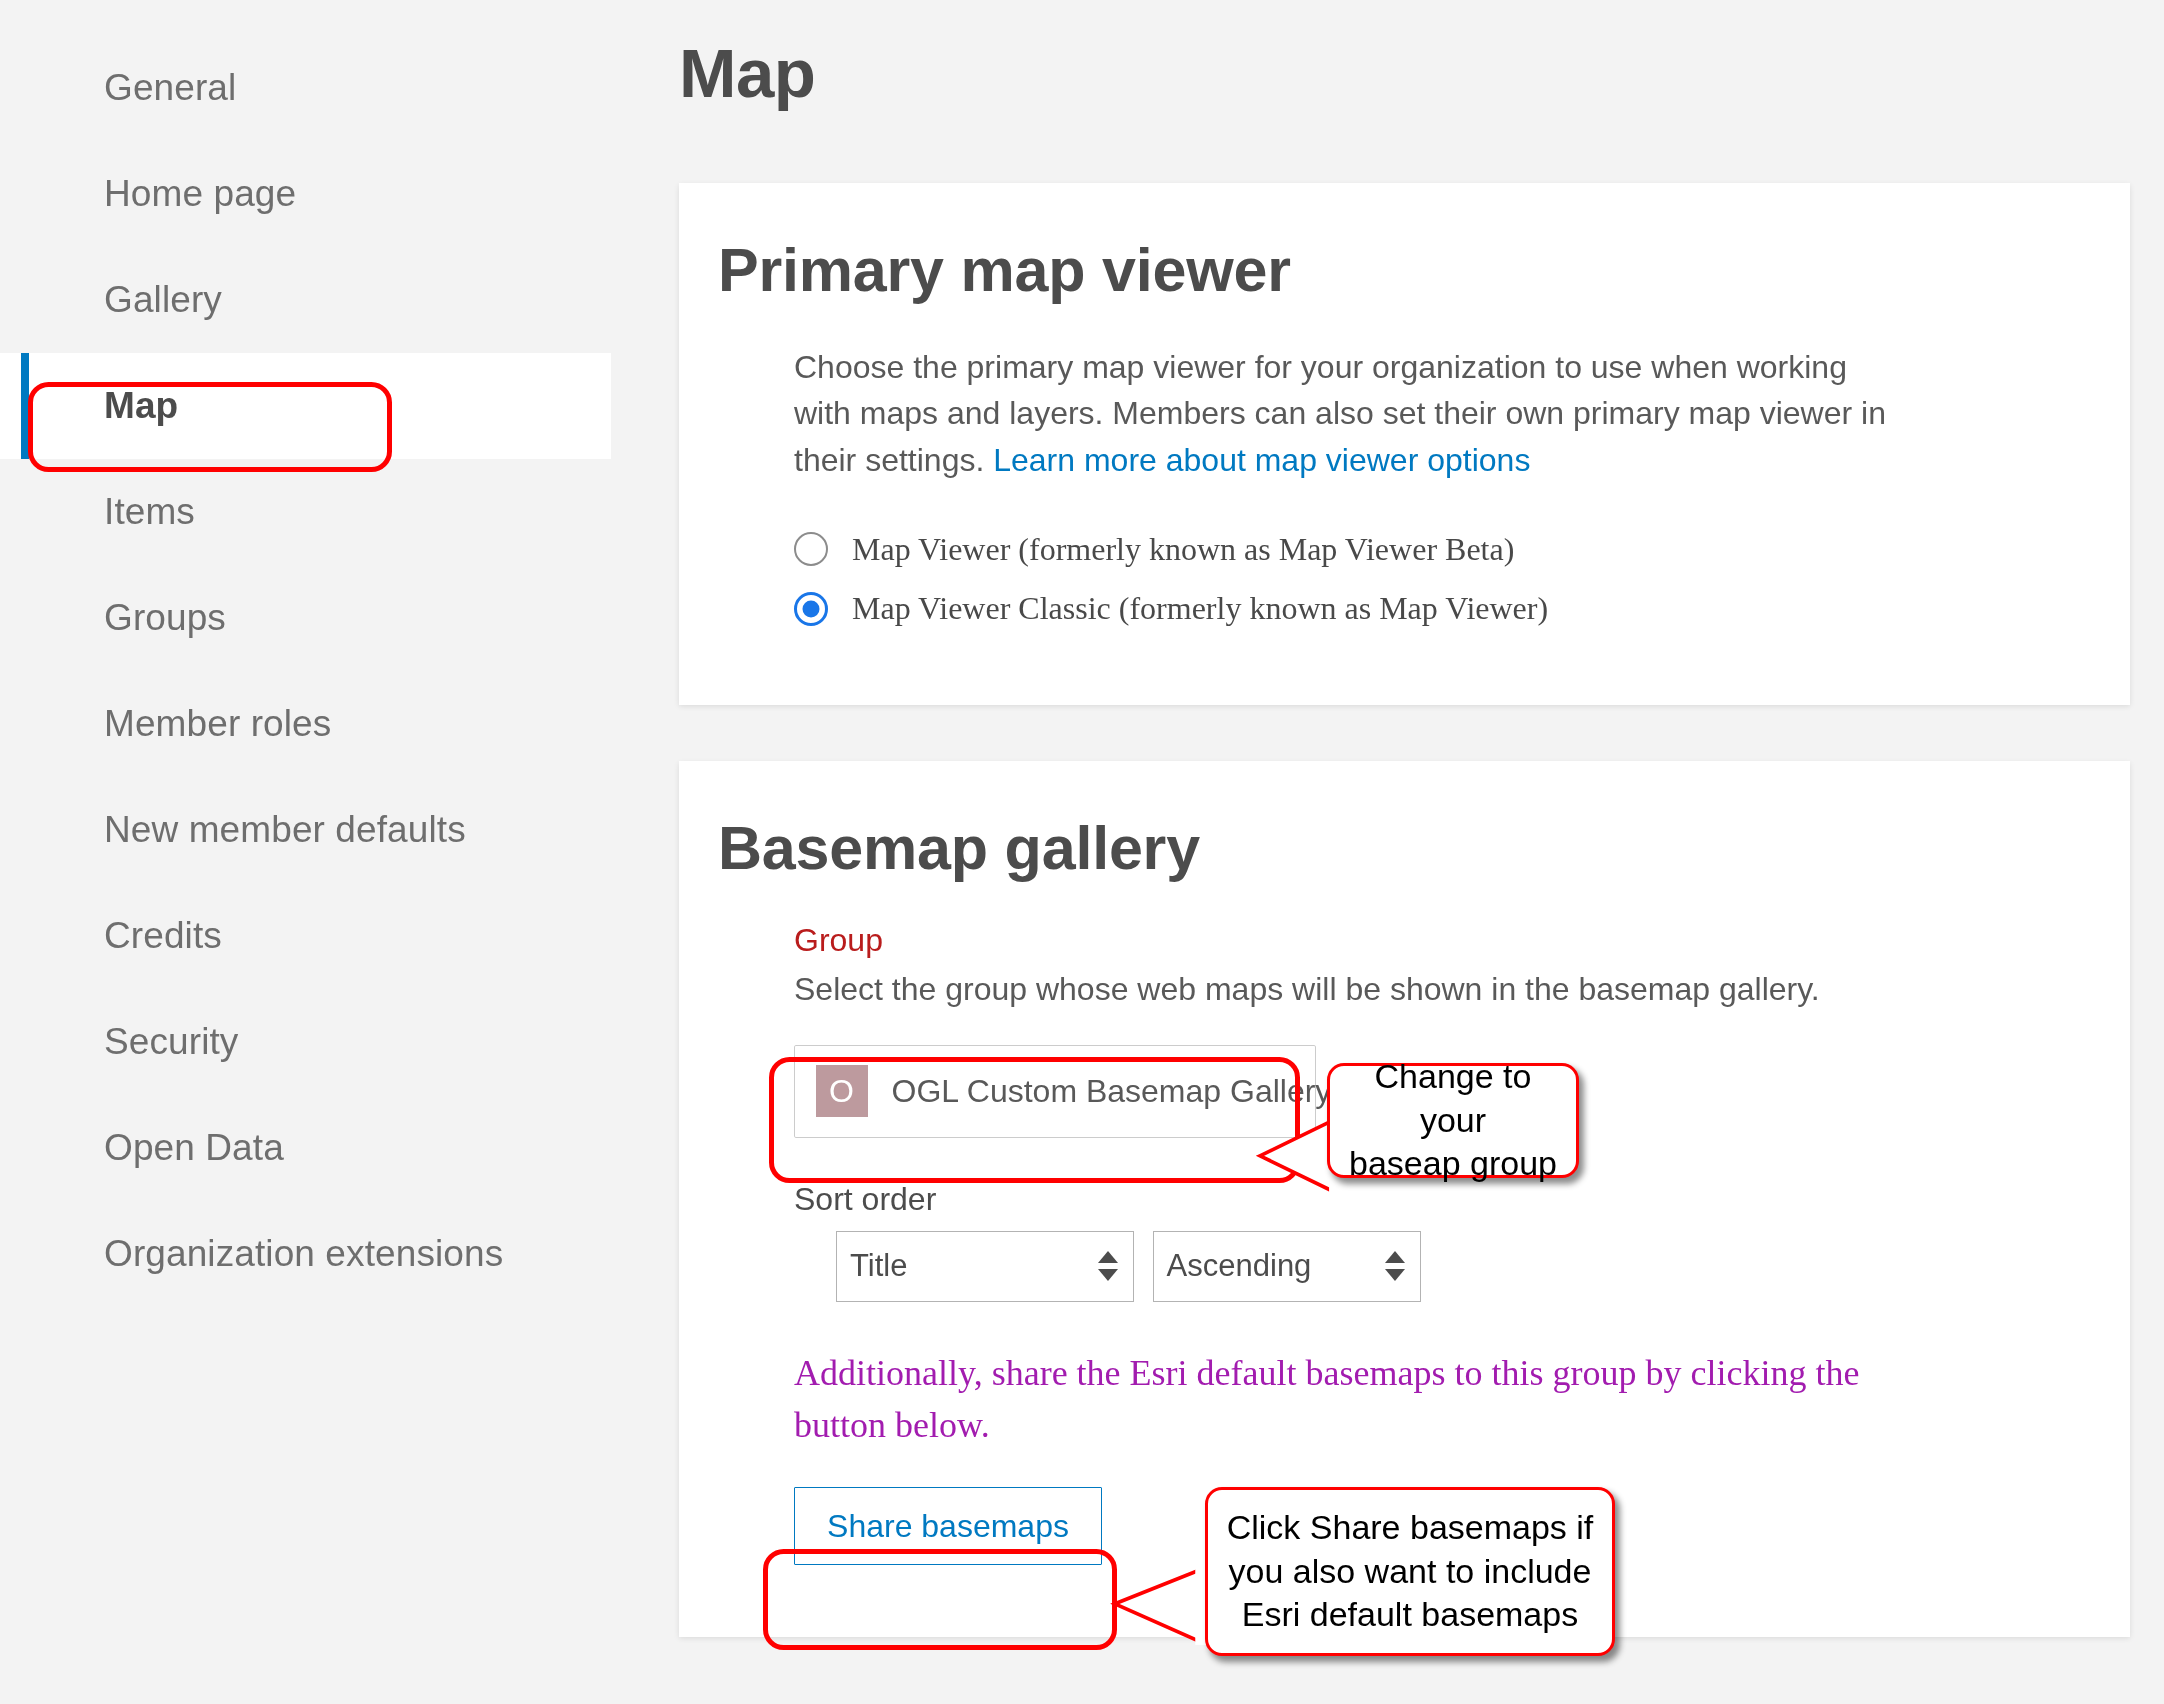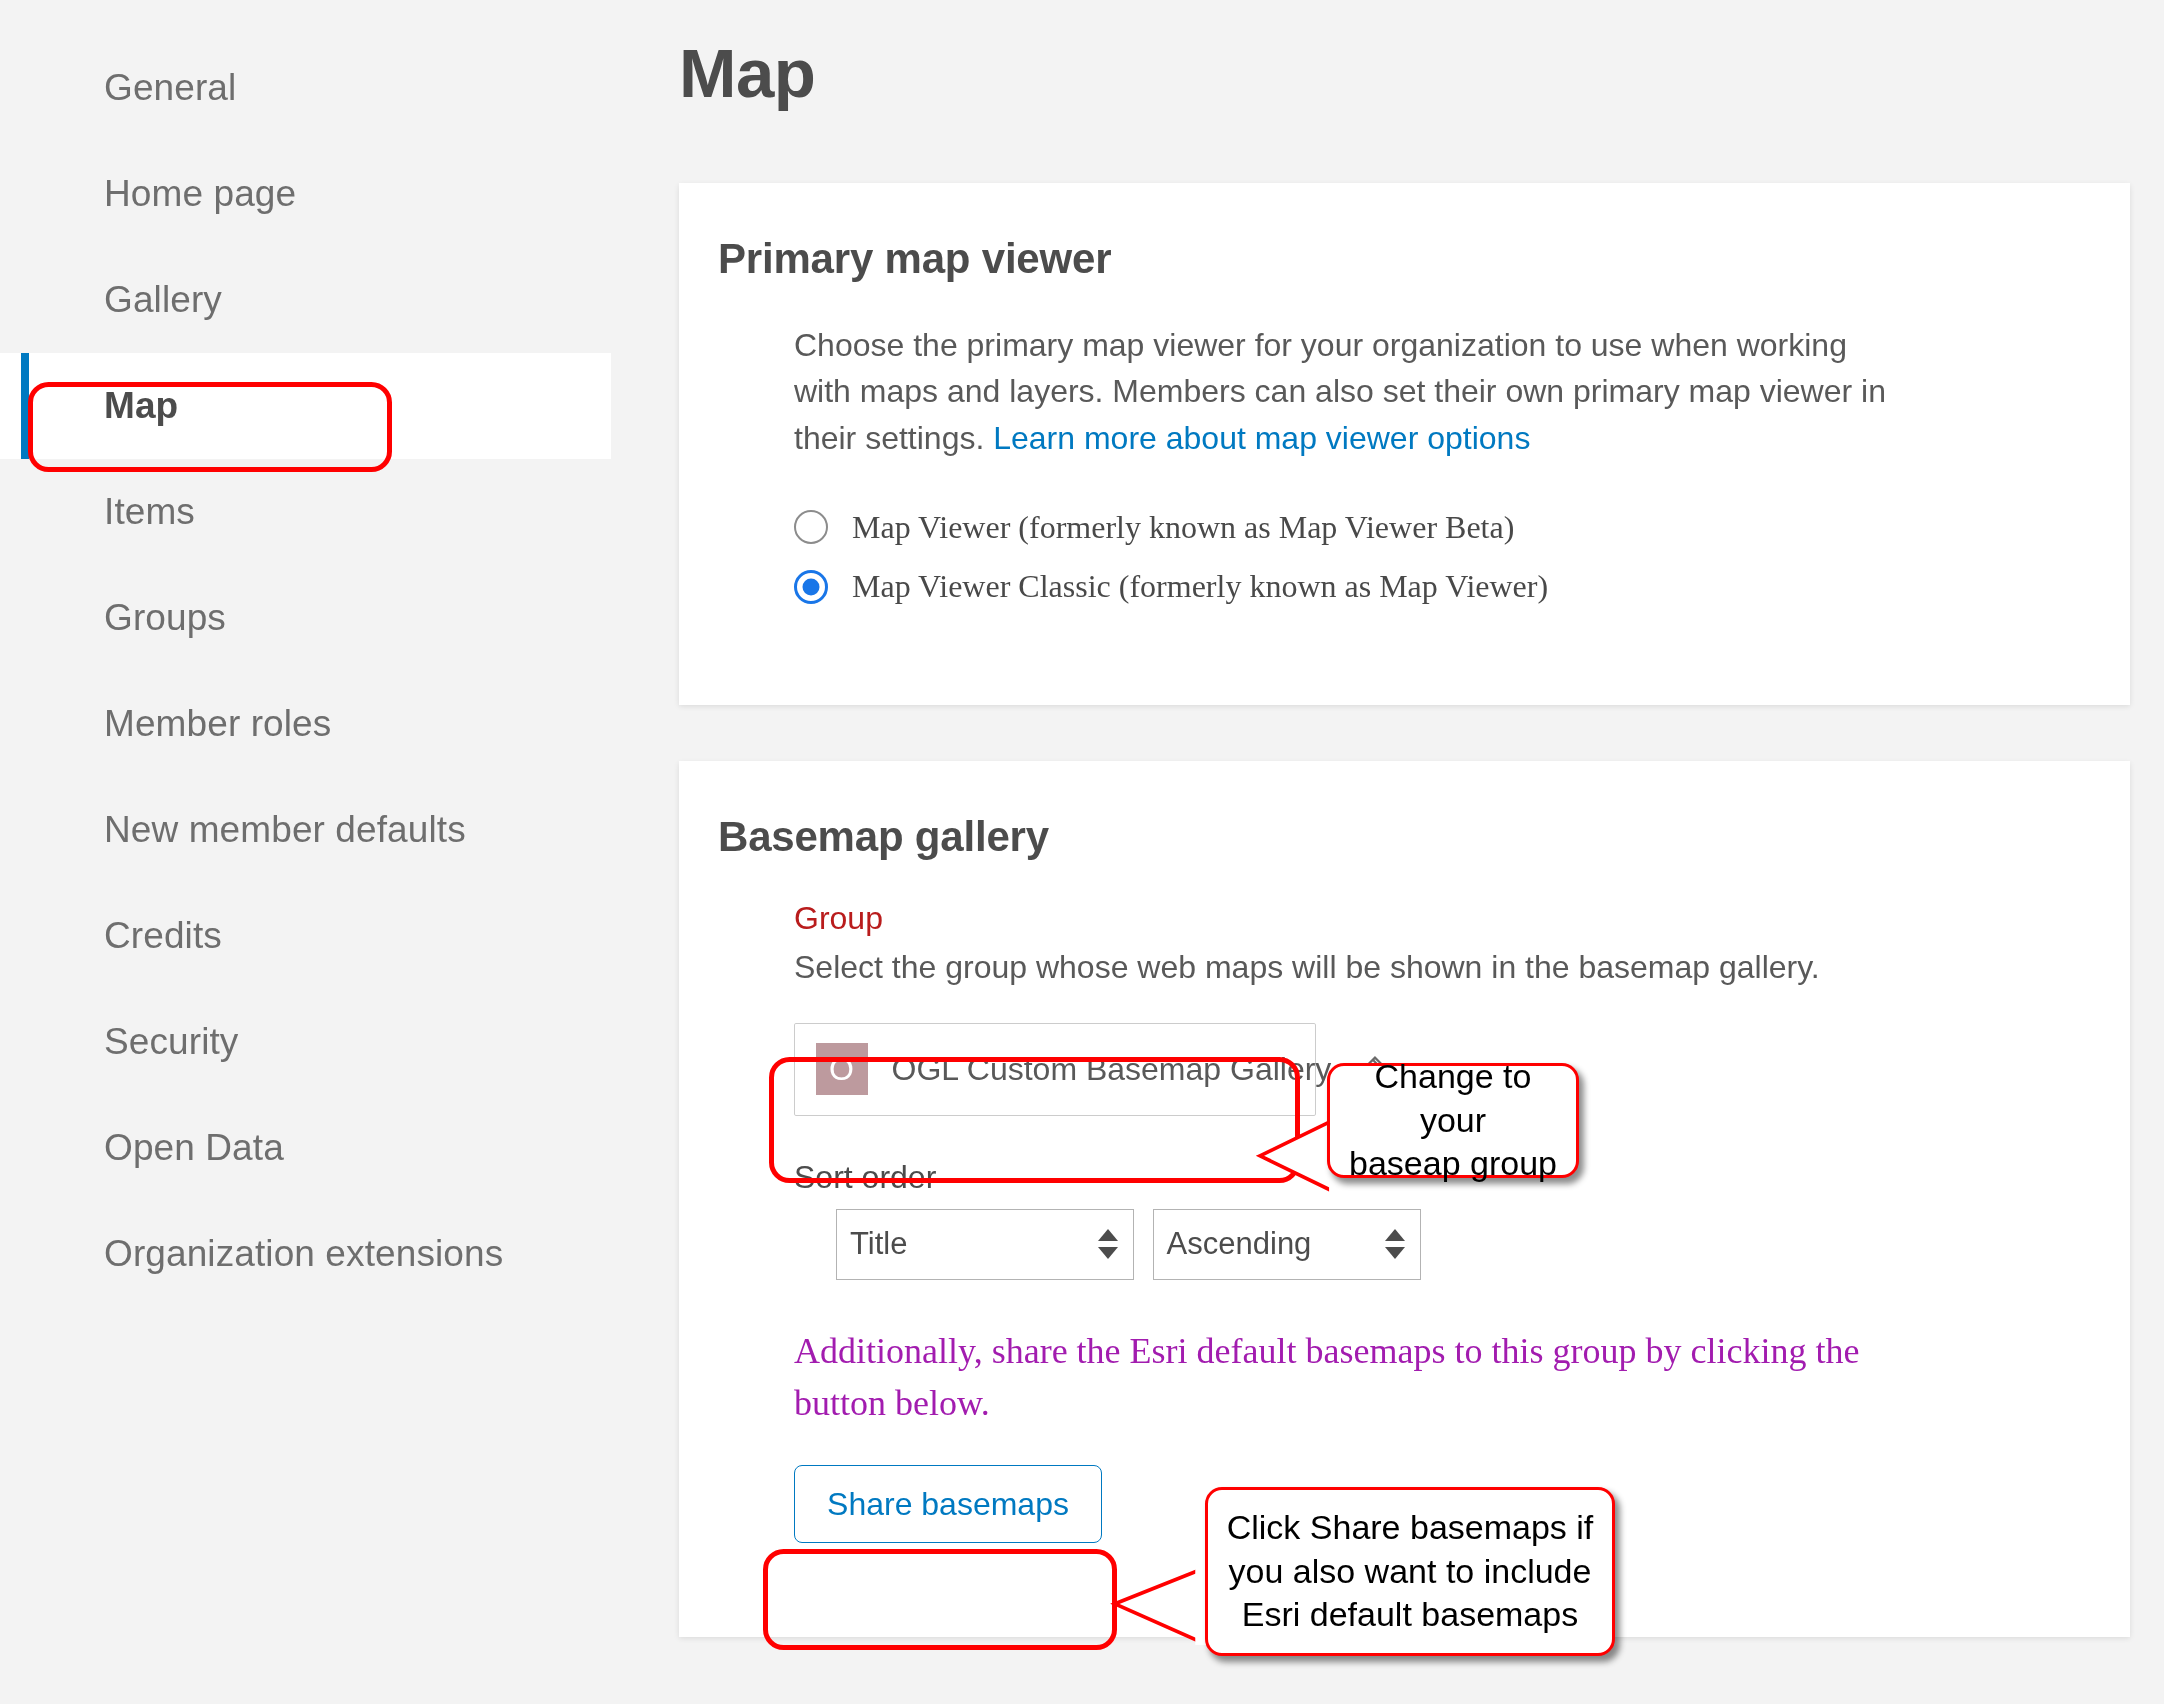--- a/index.html
+++ b/index.html
@@ -91,21 +91,21 @@
     margin-top: 56px;
     padding: 52px 0 0 0;
     min-height: 876px;
   }
 
   .card-inner {
     padding-left: 39px;
   }
 
   .section-title {
-    font-size: 42px;
+    font-size: 61px;
     font-weight: bold;
     color: #4c4c4c;
     margin: 0 0 39px 0;
     letter-spacing: -0.2px;
   }
 
   .body-block {
     padding-left: 76px;
   }
   .body-text {
@@ -273,21 +273,21 @@
     border: 1.9px solid #0079c1;
     background: #ffffff;
     color: #0079c1;
     font-size: 32px;
     font-family: "Liberation Sans", sans-serif;
     font-weight: 300;
     display: flex;
     align-items: center;
     justify-content: center;
     box-sizing: border-box;
-    border-radius: 8px;
+    border-radius: 1px;
     padding: 0;
   }
 
   
   .ann-rect {
     position: absolute;
     border: 5.6px solid #ff0000;
     border-radius: 20.5px;
     box-sizing: border-box;
     pointer-events: none;

